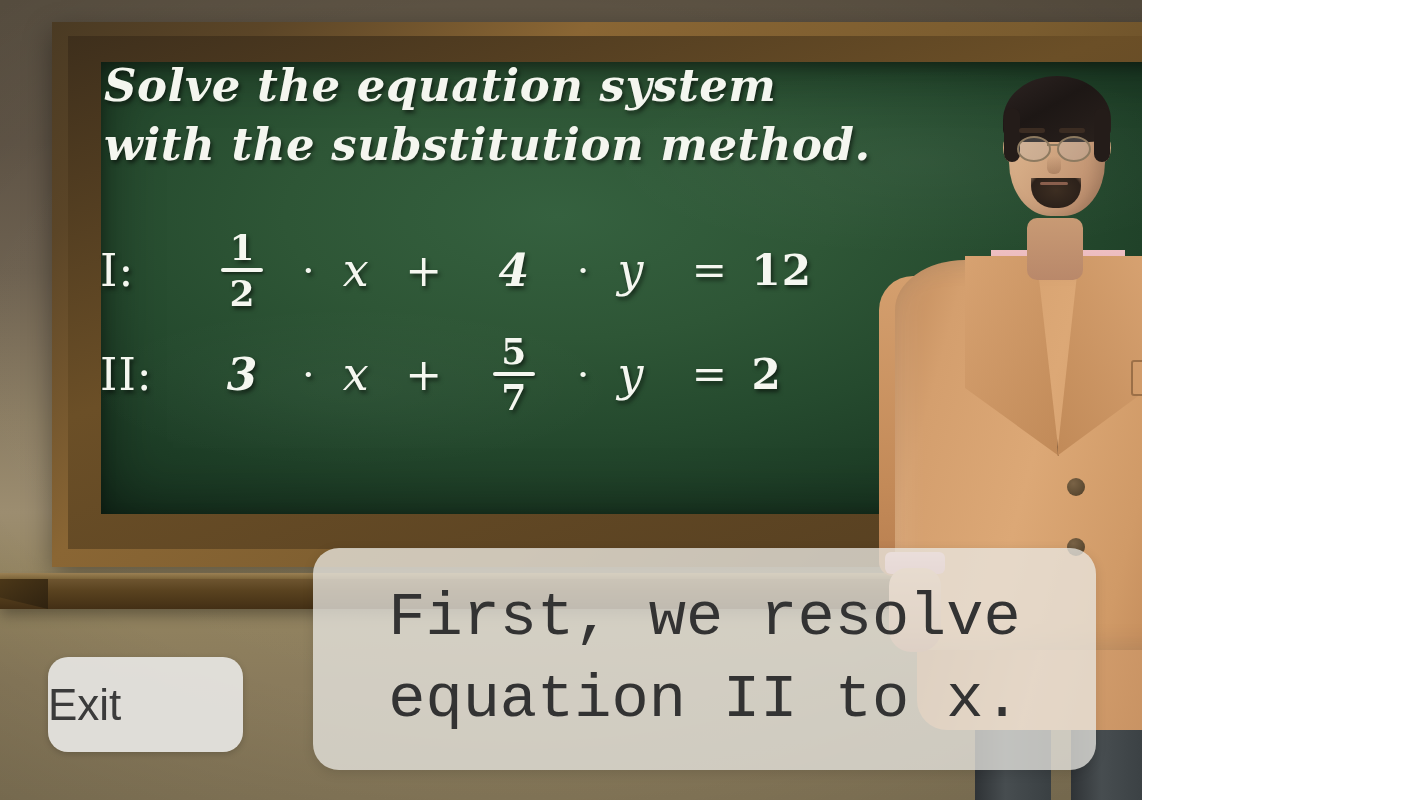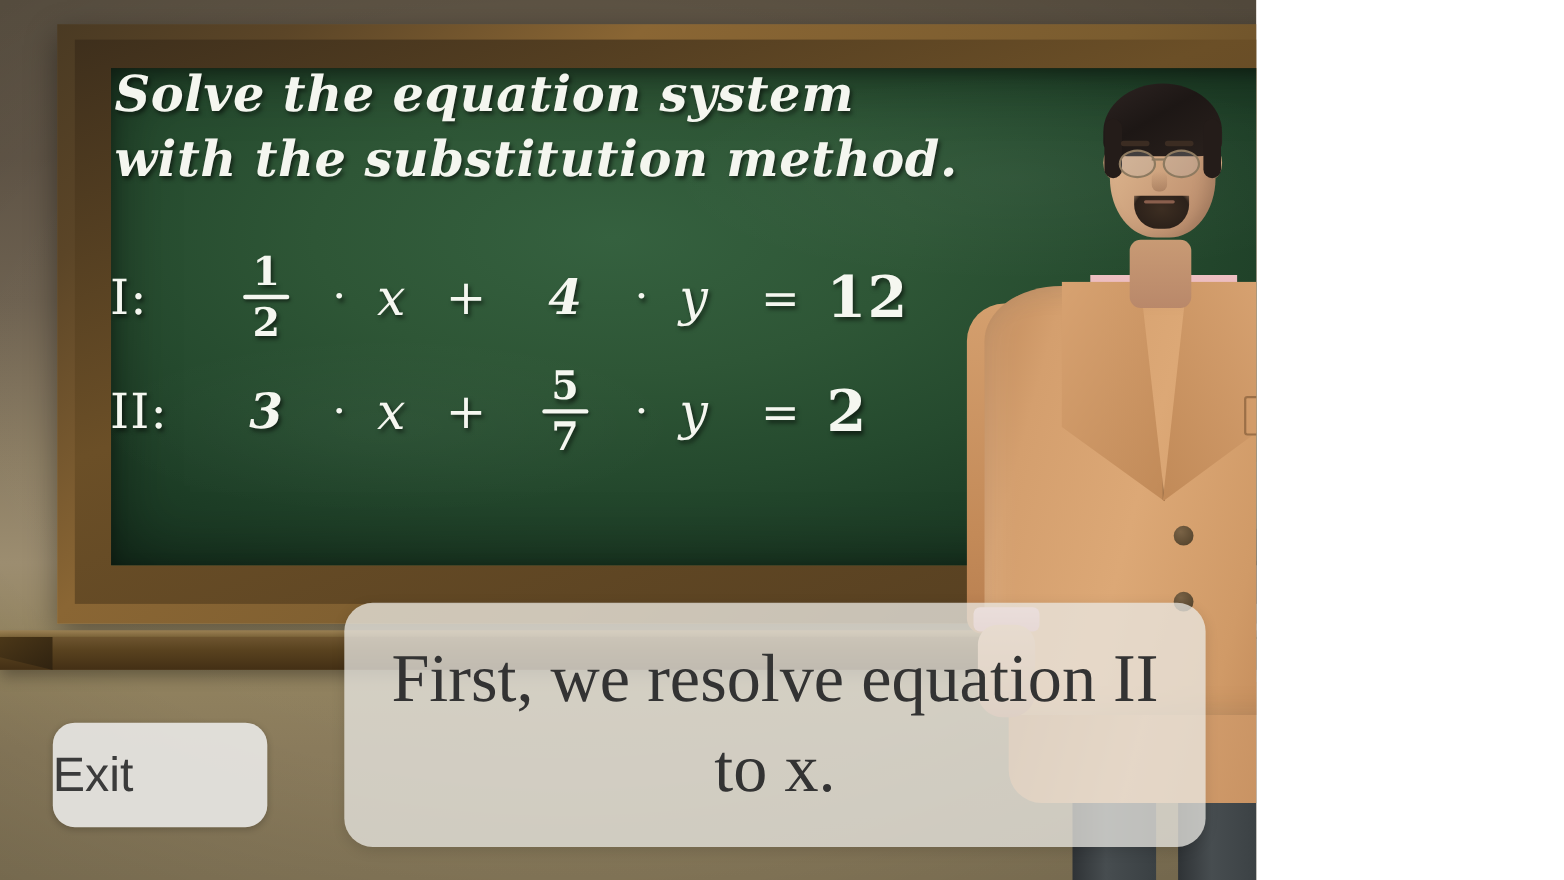--- a/index.html
+++ b/index.html
@@ -186,21 +186,21 @@
     font-weight: 700;
     font-style: italic;
   }
   .eq-eq {
     width: 84px;
     text-align: center;
     font-size: 42px;
     font-style: normal;
   }
   .eq-rhs {
-    font-size: 52px;
+    font-size: 42px;
     font-weight: 700;
     font-style: normal;
     letter-spacing: 1px;
   }
 
   .frac {
     display: inline-flex;
     flex-direction: column;
     align-items: center;
     line-height: 1;
@@ -477,21 +477,21 @@
     height: 222px;
     background: rgba(233,231,226,0.76);
     border-radius: 26px;
     display: flex;
     align-items: center;
     justify-content: center;
     text-align: center;
     box-shadow: 0 3px 12px rgba(0,0,0,0.12);
   }
   .dialogue-text {
-    font-family: Liberation Serif, serif;
+    font-family: Liberation Mono, monospace;
     font-size: 62px;
     line-height: 1.32;
     color: #333333;
     padding: 0 30px;
   }
 
   
   .btn {
     position: absolute;
     background: rgba(230,229,226,0.93);

